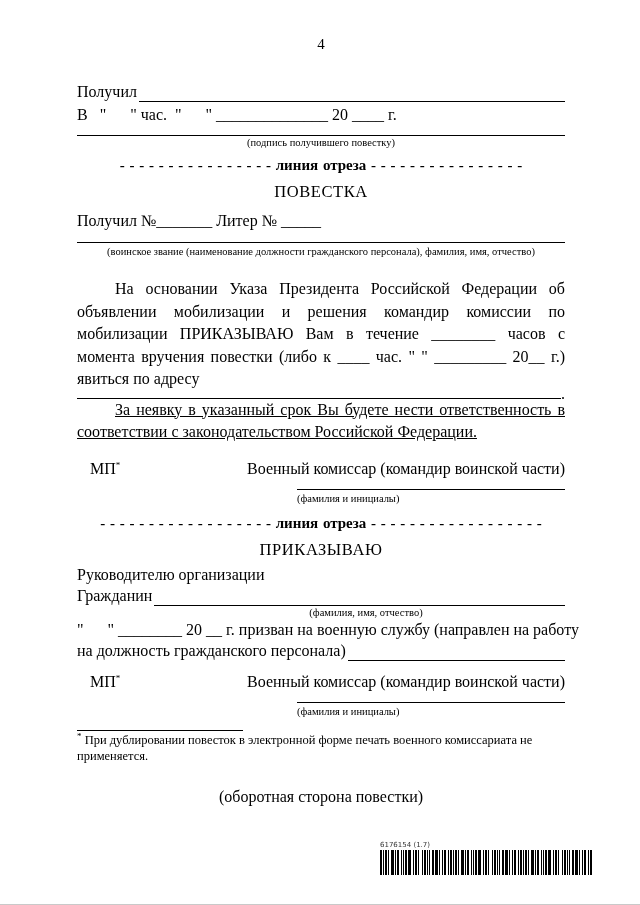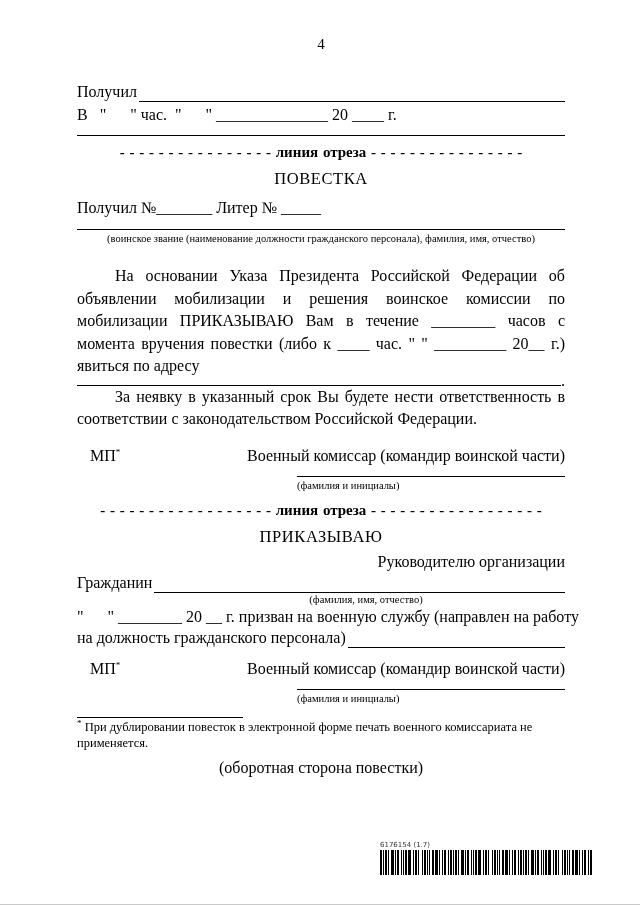--- a/index.html
+++ b/index.html
@@ -35,36 +35,36 @@
   .sig-rule{margin-top:10px;}
   .cut1{margin-top:6px;}
   .povestka{margin-top:6px;}
   .team{margin-top:8px;}
   .rank-rule{margin-top:11px;margin-bottom:2px;}
   .order{margin-top:20px;}
   .addr-line{display:flex;align-items:flex-end;height:8px;}
   .addr-line .blank-fill{height:8px;margin-left:0;}
   .addr-line .dot{flex:none;line-height:10px;}
   .docs{margin-top:10px;text-indent:38px;}
-  .liab{margin-top:0;}
+  .liab{margin-top:0;text-decoration:underline;}
   .mp1{margin-top:14px;}
   .fam1{margin-top:10px;}
   .cut2{margin-top:8px;}
   .izv{margin-top:6px;}
-  .addressee{margin-top:4px;text-align:right;}
+  .addressee{margin-top:4px;}
   .citizen{margin-top:0;}
   .citizen-cap{padding-left:90px;}
   .called{margin-top:0;}
   .called2{display:flex;align-items:flex-end;}
   .mp2{margin-top:10px;}
   .fam2{margin-top:10px;}
   .footnote{margin-top:12px;}
   .footnote .rule{width:166px;margin-bottom:1px;}
   .footnote-text{font-size:12.5px;line-height:16px;}
-  .reverse{margin-top:6px;font-size:16px;}
+  .reverse{margin-top:22px;font-size:16px;}
   .barcode{position:absolute;left:380px;top:841px;width:212px;}
   .barcode-number{font-size:7px;line-height:8px;text-align:left;font-family:"DejaVu Sans",sans-serif;color:#333;}
   .barcode-bars{display:flex;height:25px;margin-top:1px;}
   .barcode-bars span{flex:none;height:100%;}
   .barcode-bars .bar{background:#000;}
   .barcode-bars .gap{background:#fff;}
 </style>
 </head>
 <body>
 
@@ -73,31 +73,32 @@
   <div class="pageno center">4</div>
 
   <div class="row received">
     <span class="lbl">Получил</span>
     <span class="blank-fill"></span>
   </div>
 
   <div class="pre time-line">В   "      " час.  "      " ______________ 20 ____ г.</div>
 
   <div class="rule sig-rule"></div>
+  <div class="caption center">(подпись получившего повестку)</div>
 
   <div class="cutline center cut1">- - - - - - - - - - - - - - - -  линия отреза  - - - - - - - - - - - - - - - -</div>
 
   <div class="h-title center povestka">ПОВЕСТКА</div>
 
   <div class="pre team">Получил №_______ Литер № _____</div>
 
   <div class="rule rank-rule"></div>
   <div class="caption center">(воинское звание (наименование должности гражданского персонала), фамилия, имя, отчество)</div>
 
-  <div class="para order">На основании Указа Президента Российской Федерации об объявлении мобилизации и решения воинское комиссии по мобилизации ПРИКАЗЫВАЮ Вам в течение ________ часов с момента вручения повестки (либо к ____ час. " " _________ 20__ г.) явиться по адресу</div>
+  <div class="para order">На основании Указа Президента Российской Федерации об объявлении мобилизации и решения командир комиссии по мобилизации ПРИКАЗЫВАЮ Вам в течение ________ часов с момента вручения повестки (либо к ____ час. " " _________ 20__ г.) явиться по адресу</div>
 
   <div class="addr-line">
     <span class="blank-fill"></span>
     <span class="dot">.</span>
   </div>
 
   <div class="para liab">За неявку в указанный срок Вы будете нести ответственность в соответствии с законодательством Российской Федерации.</div>
 
   <div class="mp-row mp1">
     <span><span>МП</span><sup>*</sup></span>

